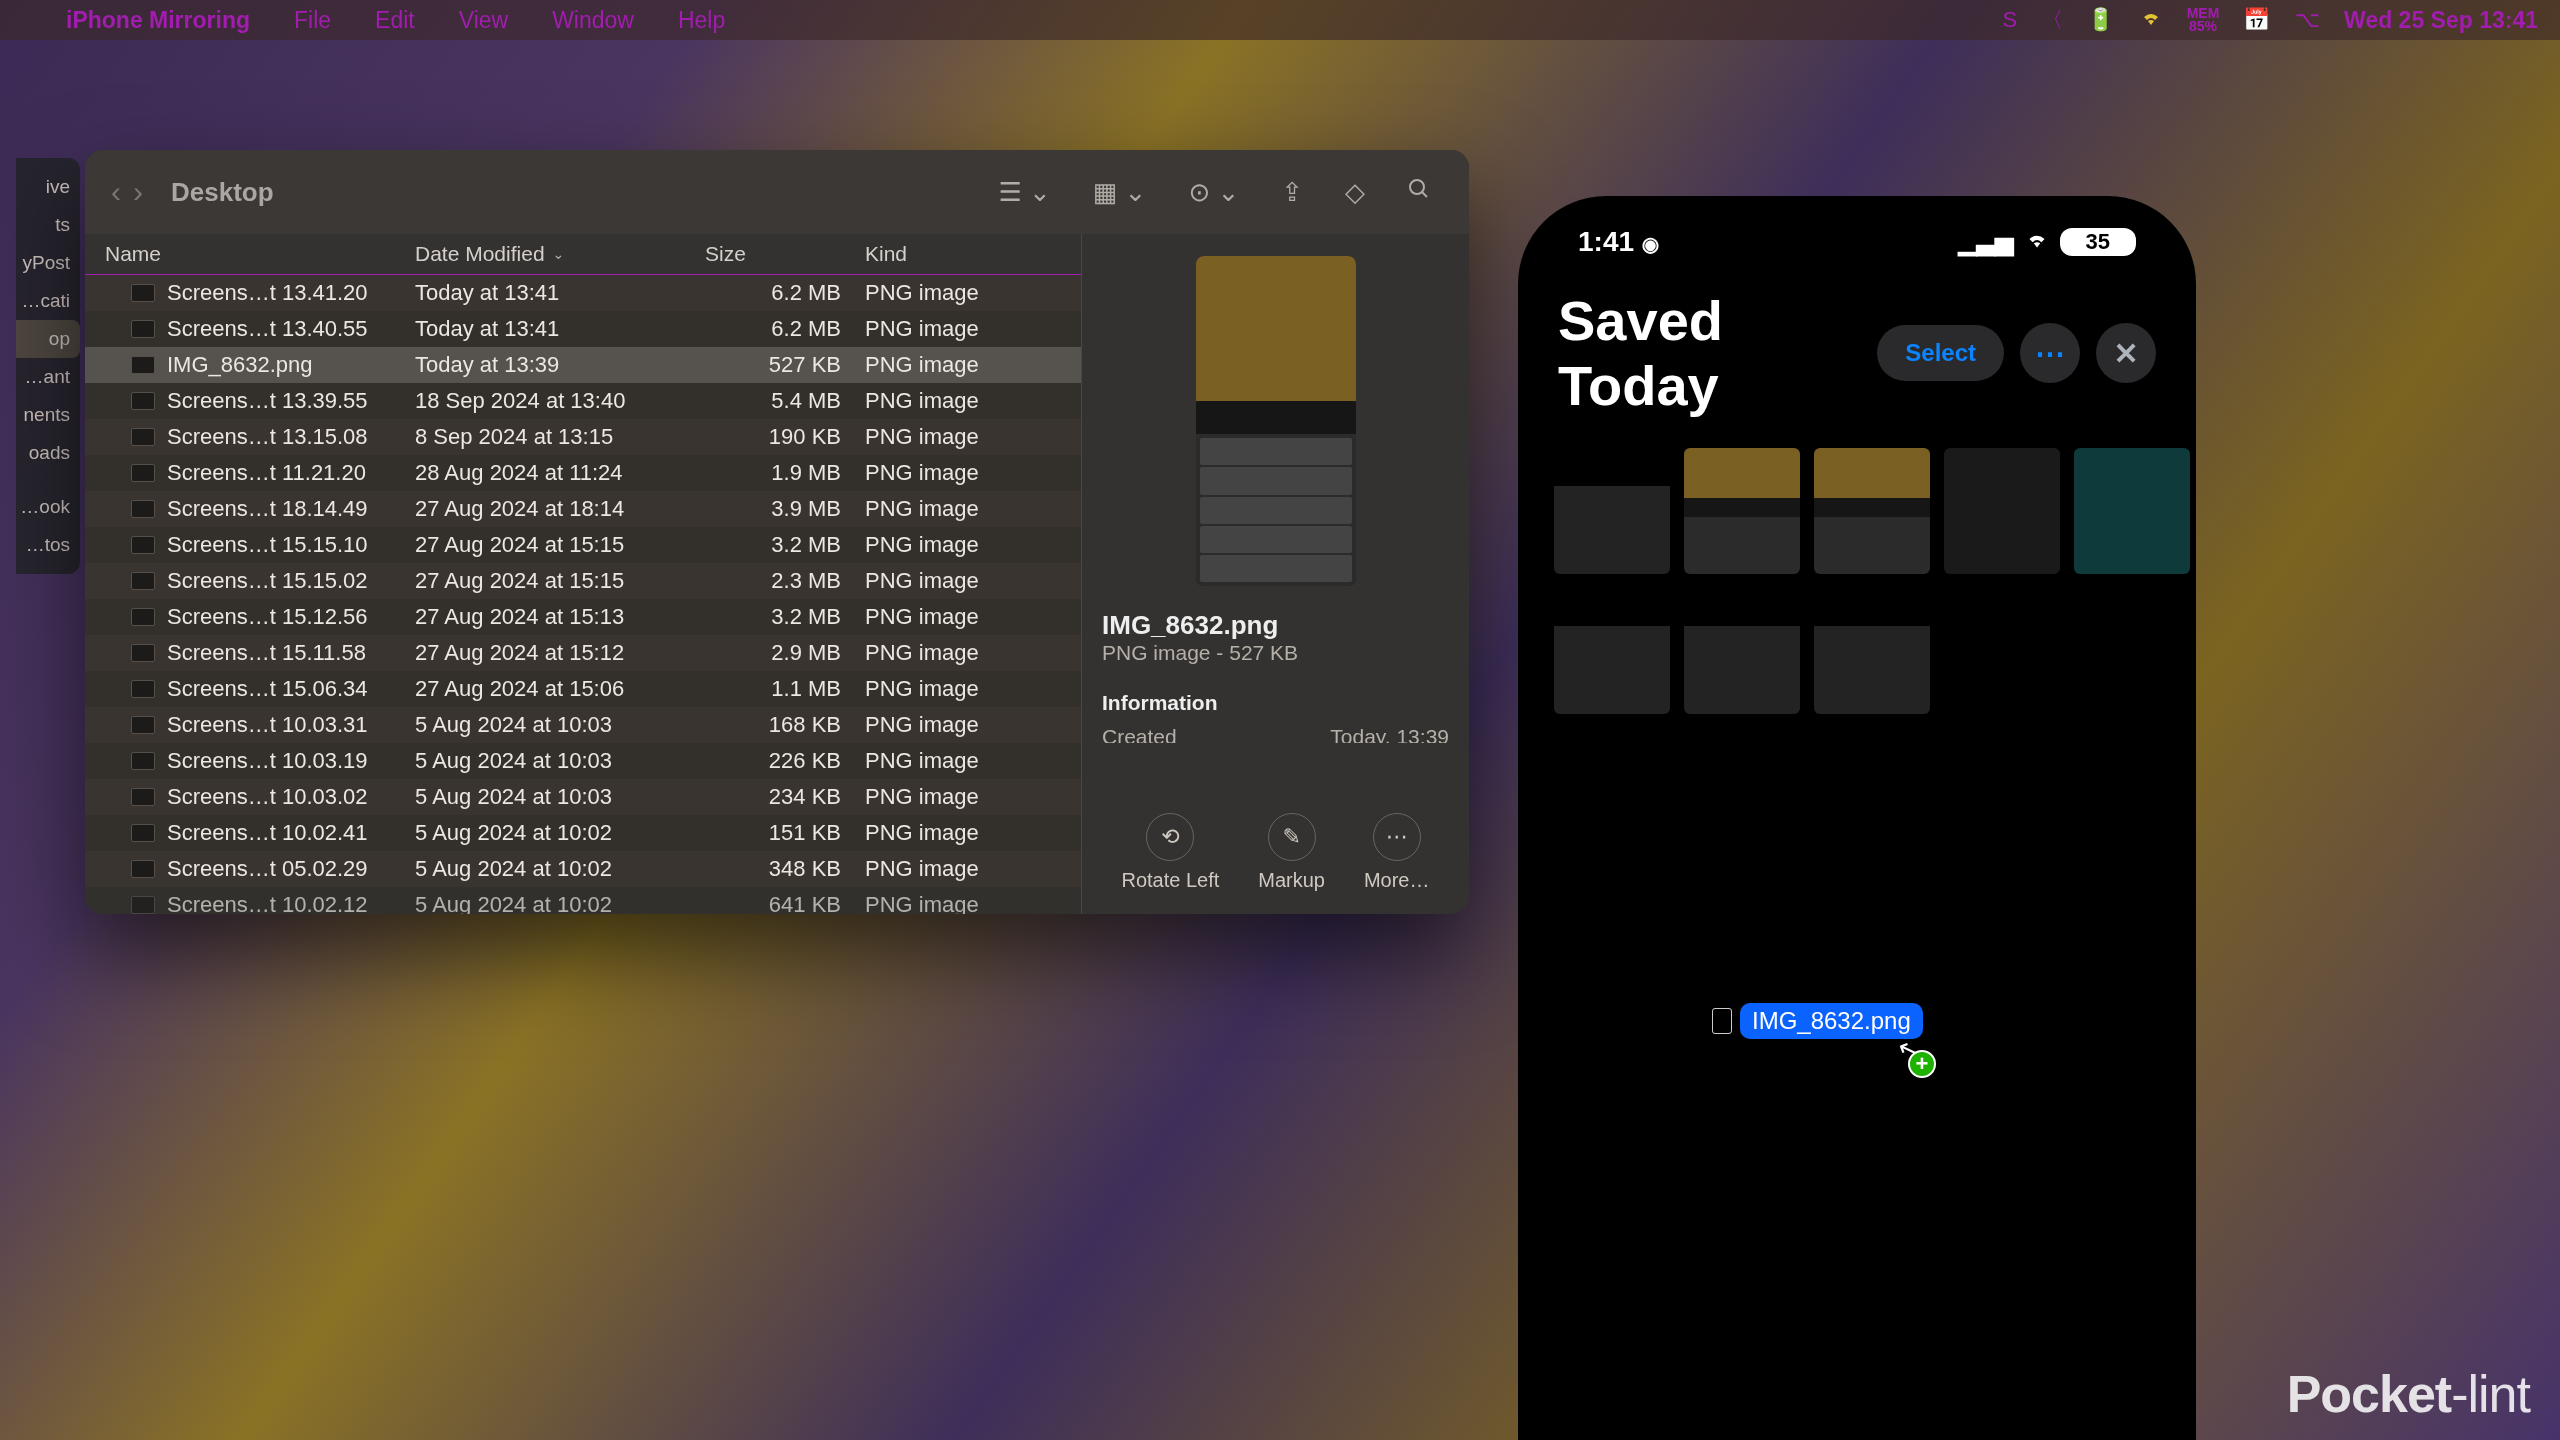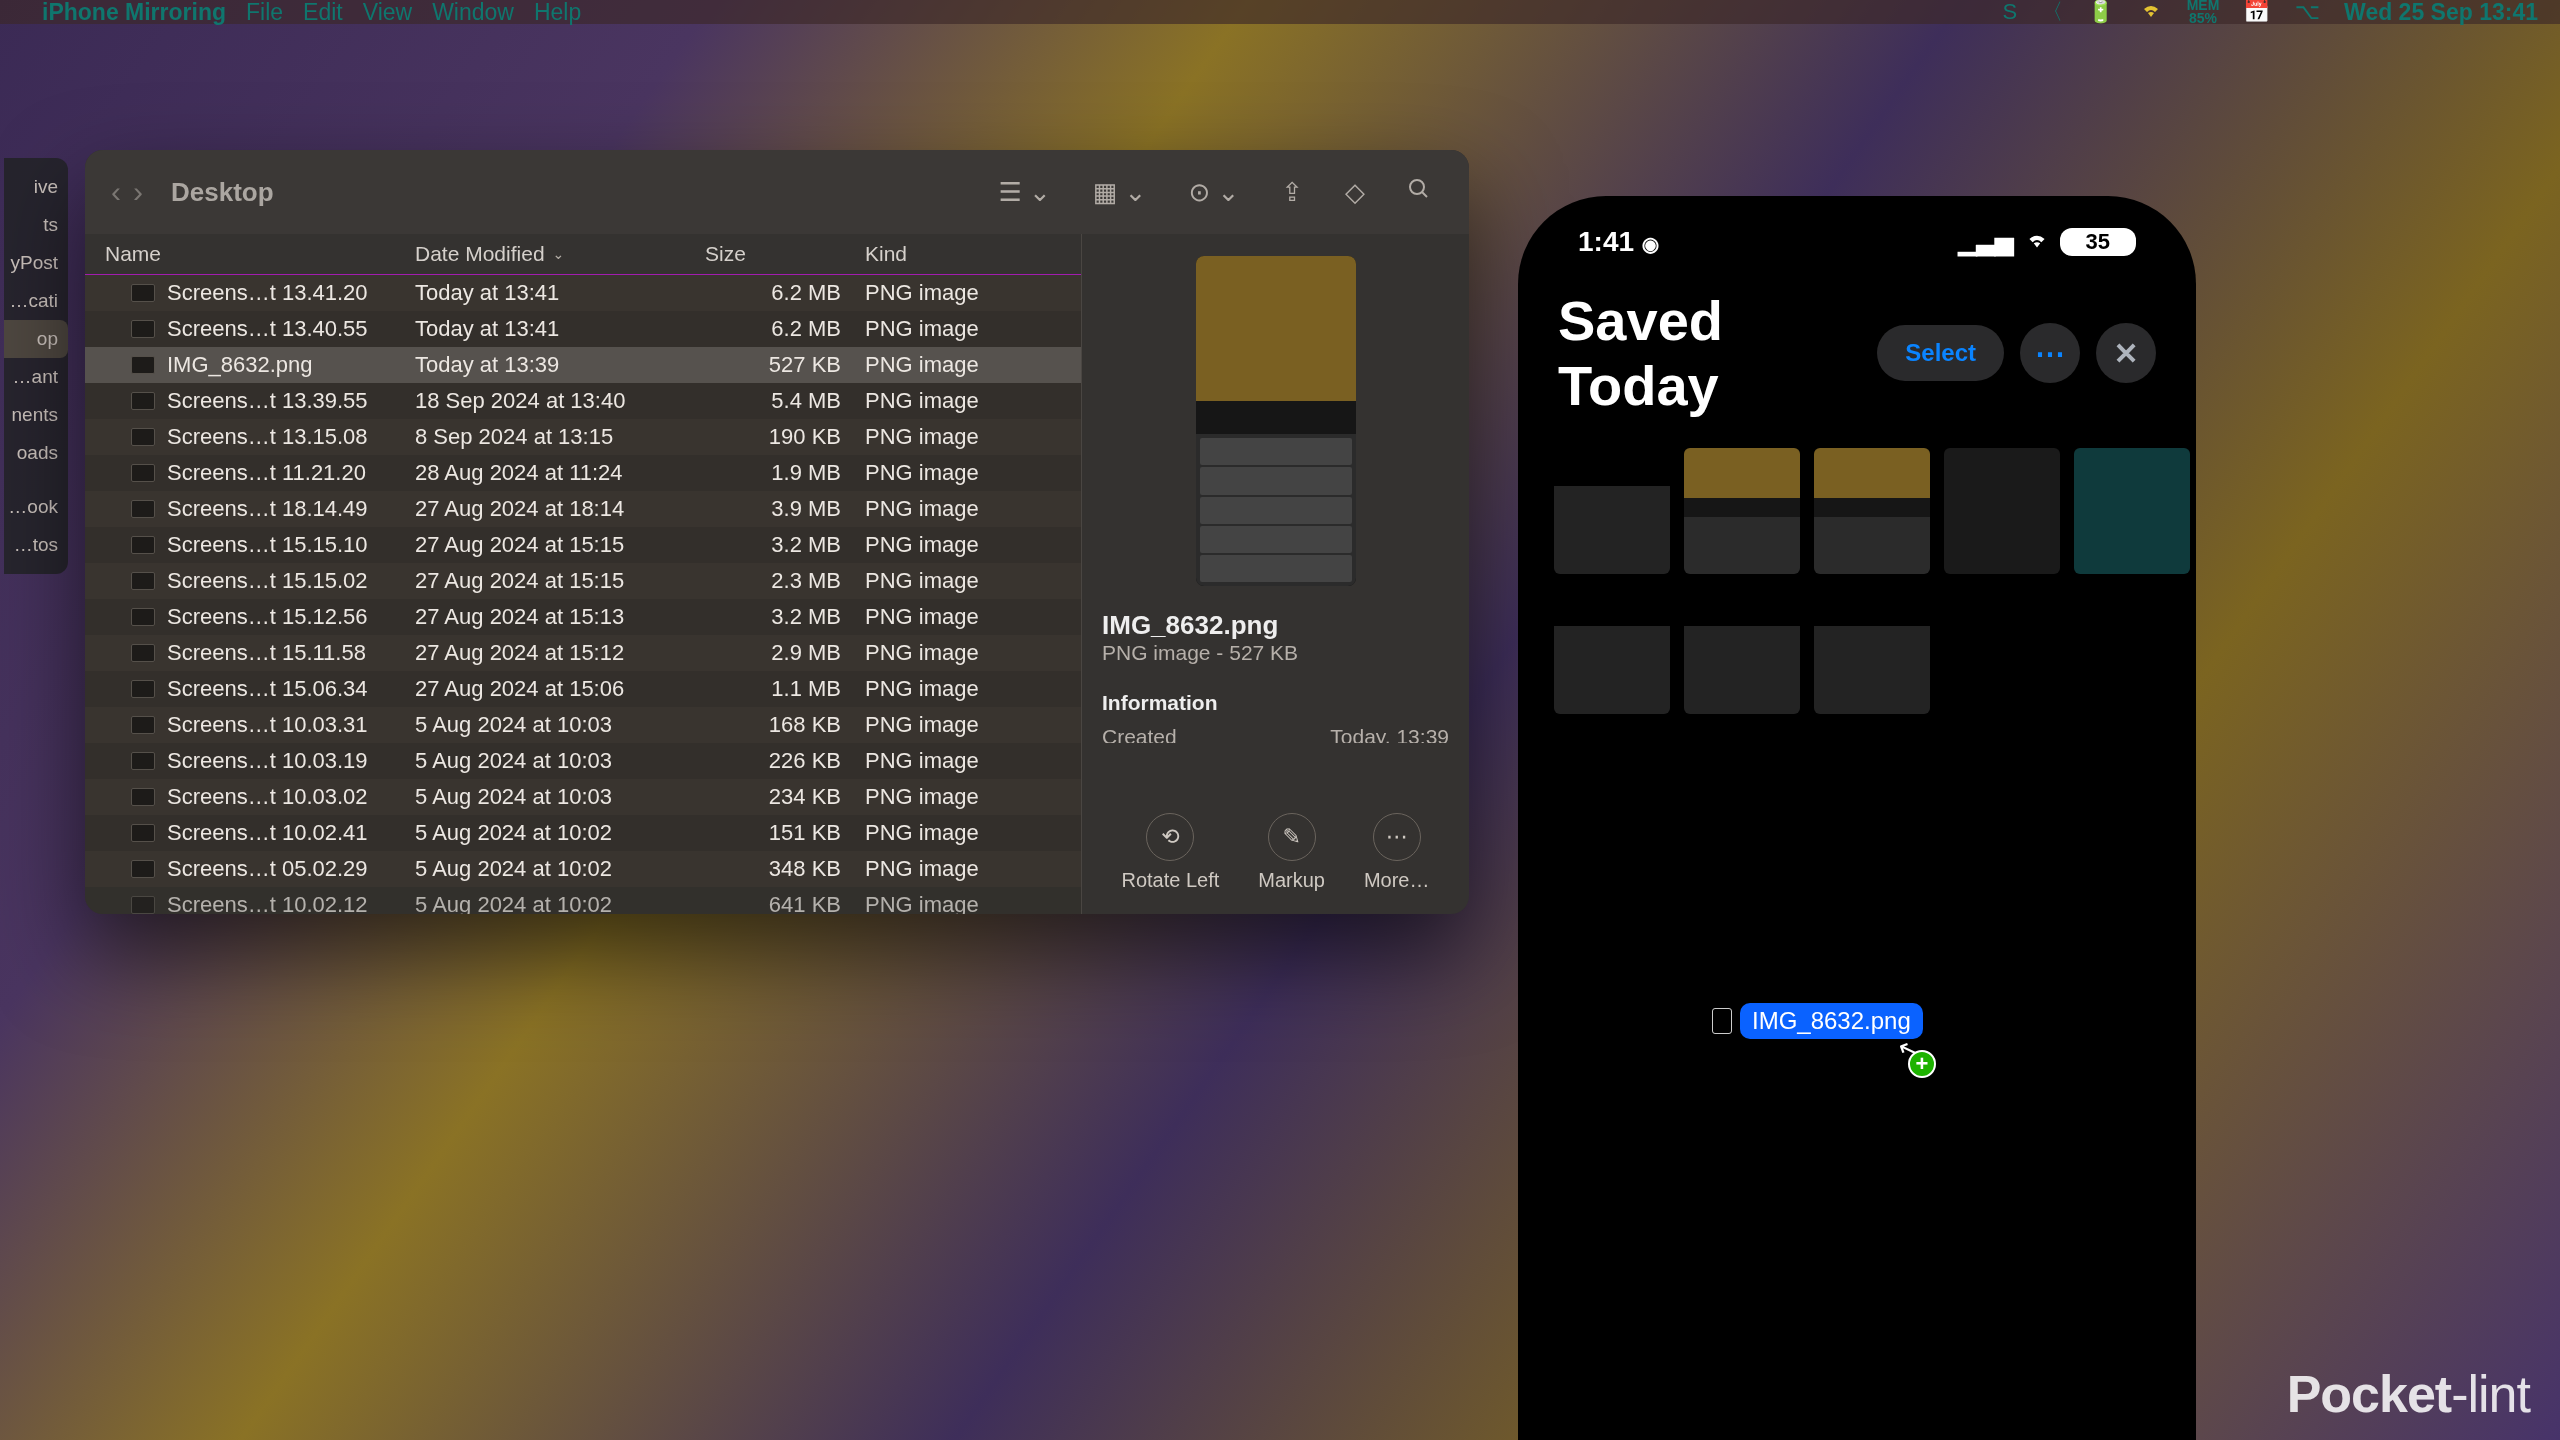--- a/index.html
+++ b/index.html
@@ -5,40 +5,40 @@
 * { margin: 0; padding: 0; box-sizing: border-box; font-family: -apple-system, "SF Pro Text", "Helvetica Neue", Arial, sans-serif; }
 html, body { width: 2560px; height: 1440px; overflow: hidden; }
 
 body {
   background: linear-gradient(125deg, #3b2a55 0%, #4a3560 20%, #8a7225 35%, #3e2e5a 55%, #7b6420 75%, #47336a 100%);
   position: relative;
 }
 
 
 .menubar {
-  height: 24px;
+  height: 40px;
   background: rgba(60, 40, 40, 0.65);
   display: flex;
   align-items: center;
-  color: #0f766e;
+  color: #a21caf;
   font-size: 23px;
   padding: 0 22px;
-  gap: 20px;
+  gap: 44px;
 }
 .menubar .apple { font-size: 24px; }
 .menubar .app { font-weight: 700; }
 .menubar .spacer { flex: 1; }
 .menubar .status { display: flex; align-items: center; gap: 24px; font-size: 22px; }
 .menubar .status .mem { line-height: 0.9; font-size: 14px; text-align: center; font-weight: 700; }
 .menubar .status .clock { font-weight: 600; font-size: 23px; }
 
 
 .sidebar-strip {
   position: absolute;
-  left: 4px; top: 158px;
+  left: 16px; top: 158px;
   width: 64px;
   background: rgba(35,35,40,0.88);
   border-radius: 0 12px 12px 0;
   color: #c9c0bb;
   font-size: 19px;
   padding: 10px 0 10px 0;
 }
 .sidebar-strip .item { padding: 8px 10px 8px 6px; white-space: nowrap; direction: rtl; text-align: right; overflow: hidden; }
 .sidebar-strip .item.selected { background: #4e4740; border-radius: 0 8px 8px 0; }
 

